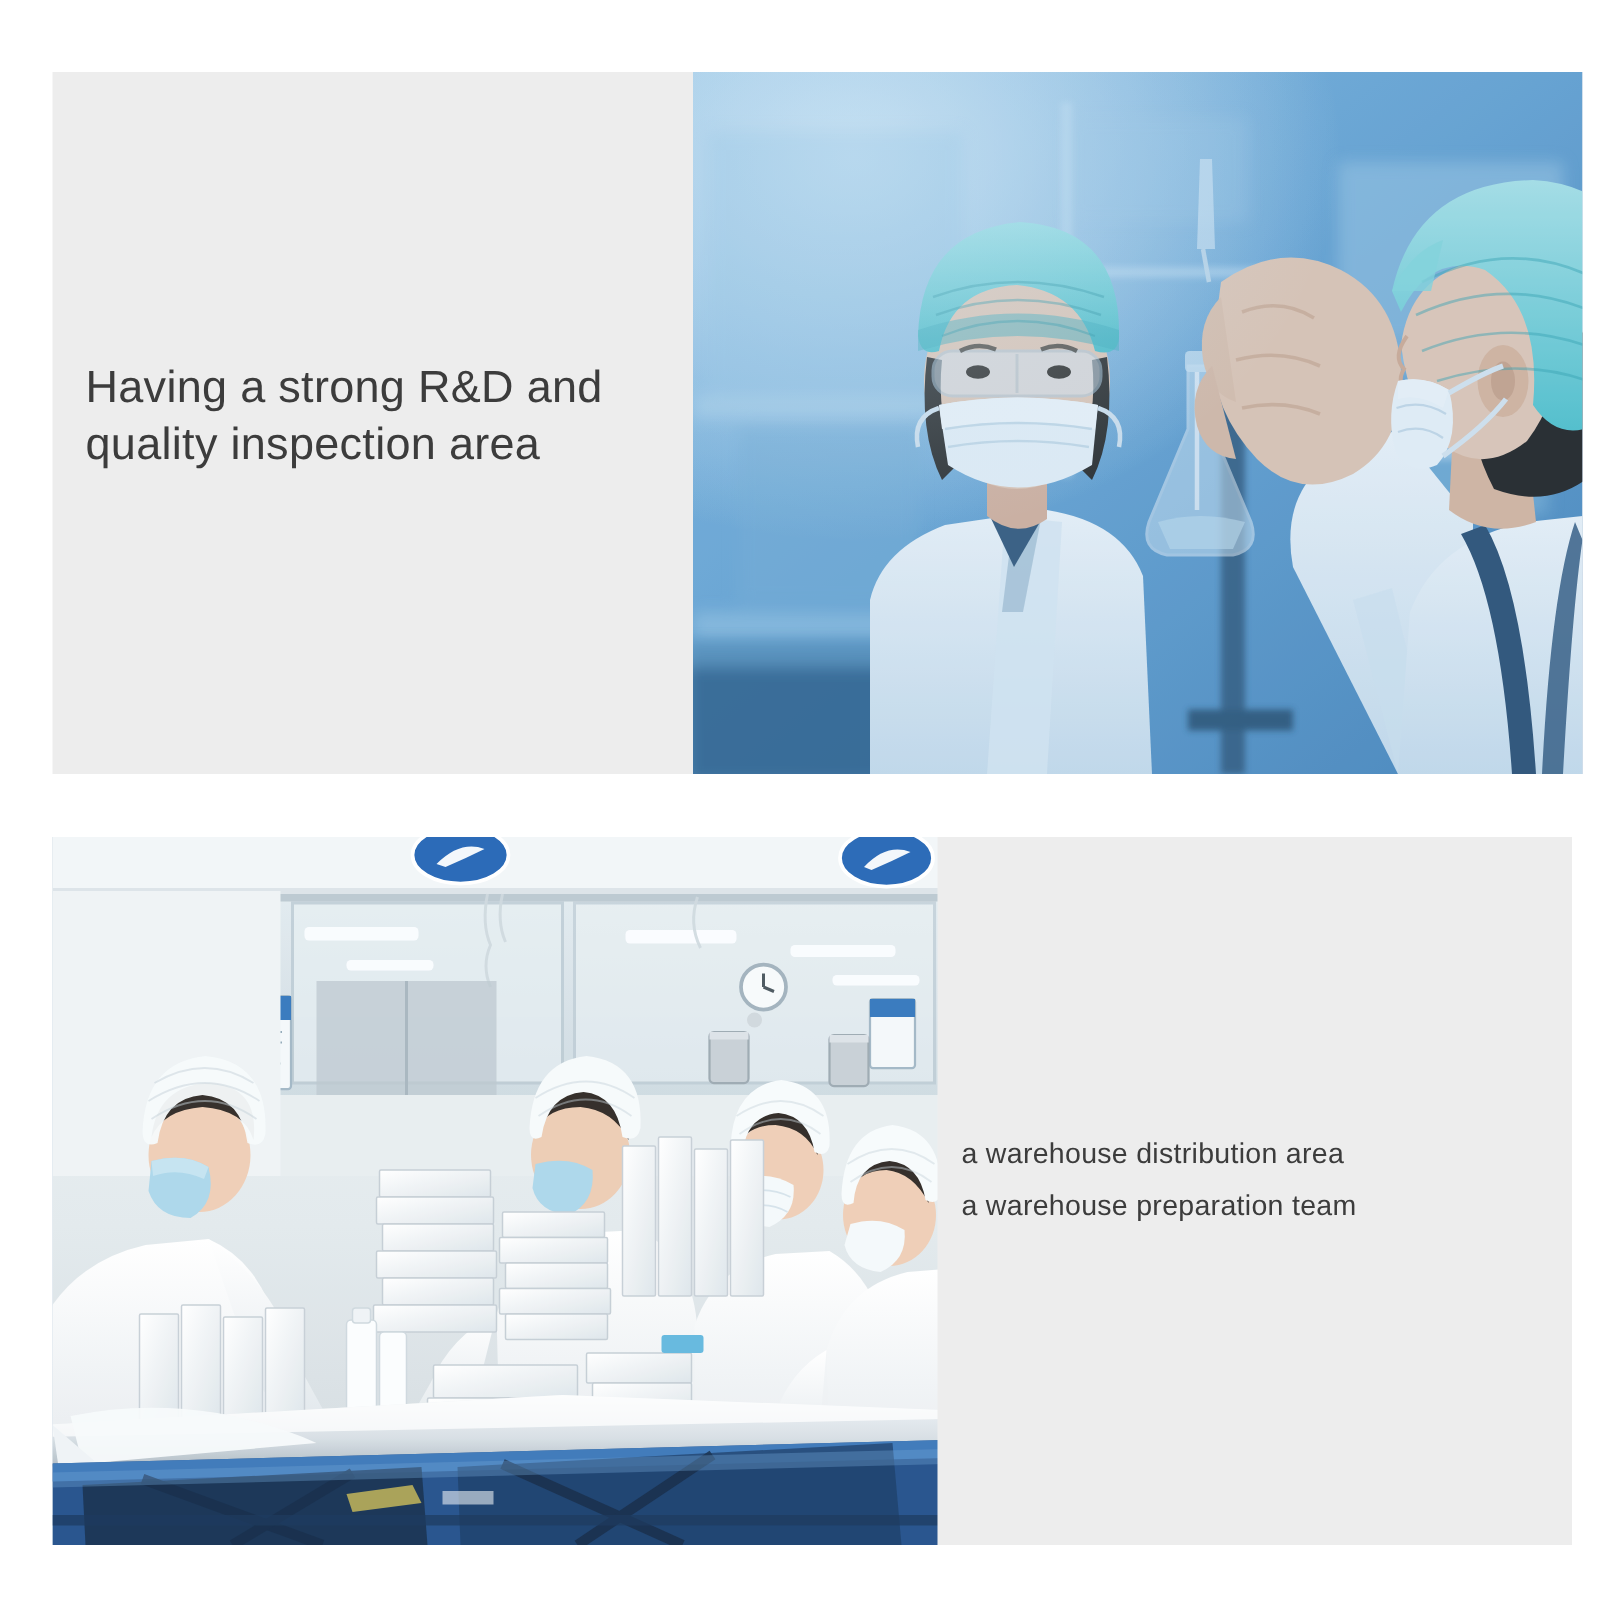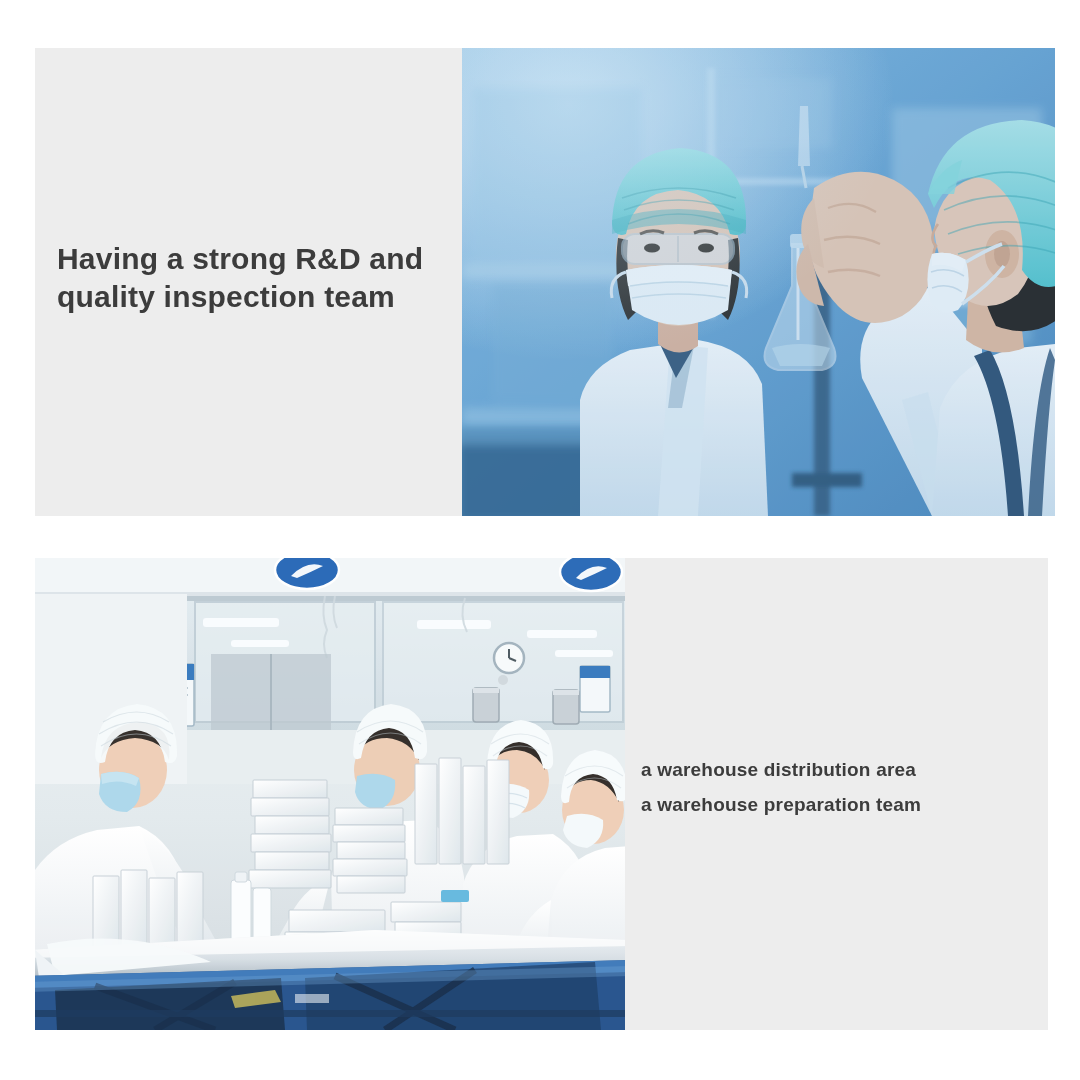--- a/index.html
+++ b/index.html
@@ -35,21 +35,20 @@
 
   .caption {
     position: absolute;
     color: #3c3c3c;
     font-weight: 300;
     letter-spacing: 0.2px;
   }
   .caption .line {
     display: block;
     white-space: nowrap;
-    font-weight: bold;
   }
 
   
   #top-panel   { left: 35px;  top: 48px;  width: 437px; height: 468px; }
   #top-photo   { left: 462px; top: 48px;  width: 593px; height: 468px; }
   #top-caption { left: 57px;  top: 240px; font-size: 30px; line-height: 38px; }
 
   
   #bottom-photo   { left: 35px;  top: 558px; width: 595px; height: 472px; }
   #bottom-panel   { left: 625px; top: 558px; width: 423px; height: 472px; }
@@ -57,21 +56,21 @@
 </style>
 </head>
 <body>
 
 <div class="stage">
 
   <div class="panel" id="top-panel"></div>
 
   <div class="caption" id="top-caption">
     <span class="line">Having a strong R&amp;D and</span>
-    <span class="line">quality inspection team</span>
+    <span class="line">quality inspection area</span>
   </div>
 
   <div class="photo" id="top-photo">
     <svg viewBox="0 0 593 468" preserveAspectRatio="xMidYMid slice" aria-hidden="true">
       <defs>
         <linearGradient id="labBg" x1="0" y1="0" x2="1" y2="1">
           <stop offset="0%" stop-color="#8dc0e4"></stop>
           <stop offset="45%" stop-color="#6fa9d6"></stop>
           <stop offset="100%" stop-color="#4c87bb"></stop>
         </linearGradient>

